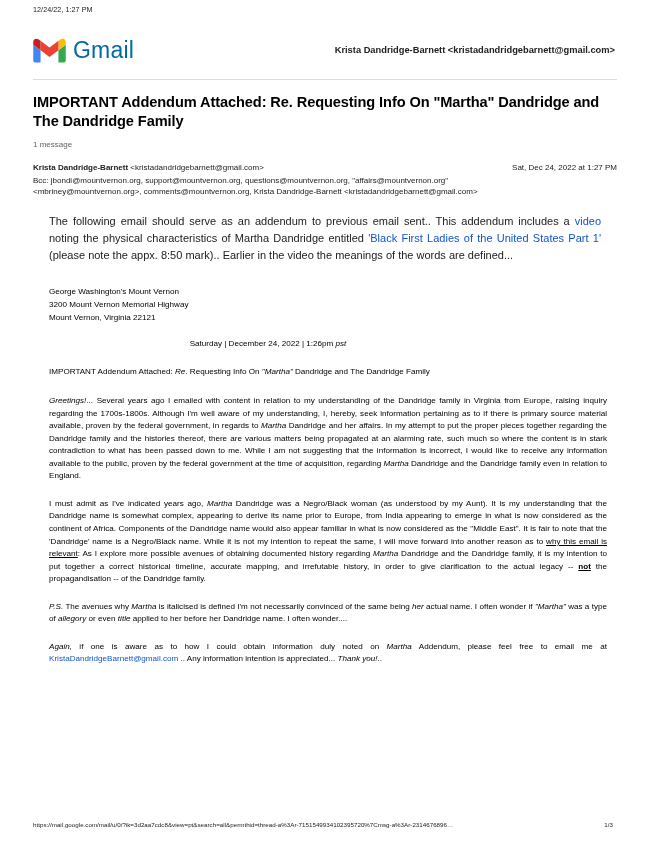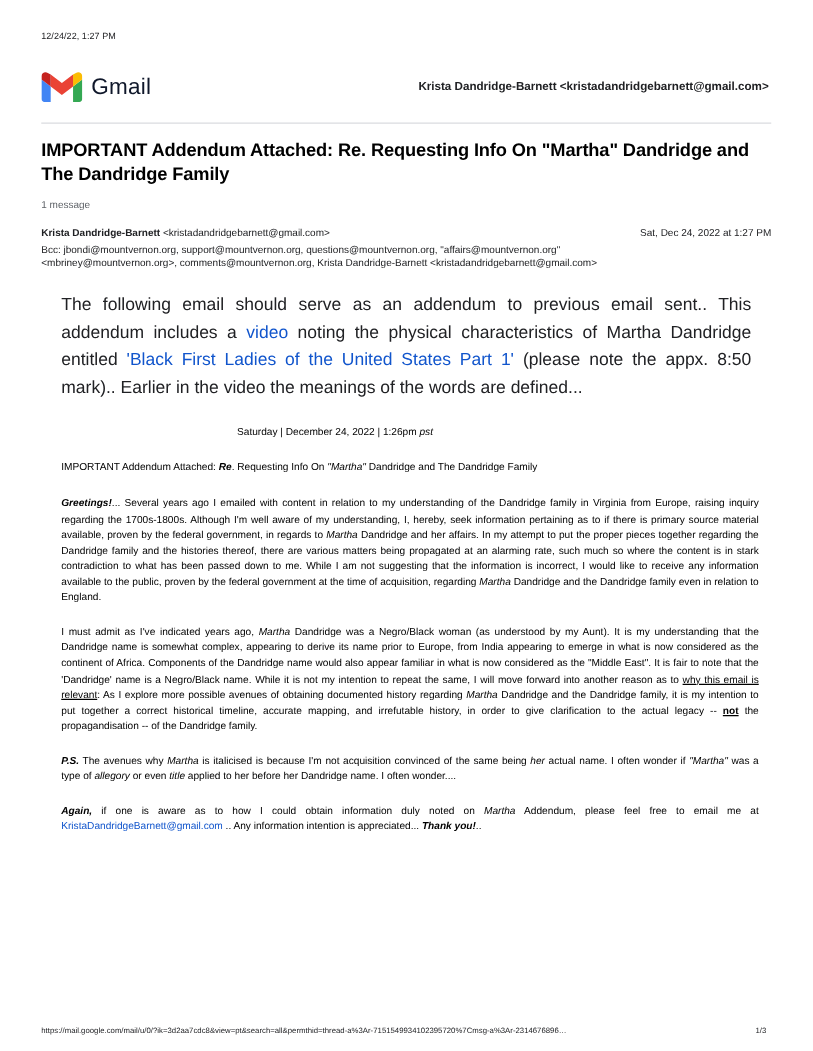--- a/index.html
+++ b/index.html
@@ -23,21 +23,21 @@
     box-sizing: border-box;
     padding: 0 33px;
   }
 
   
   .print-header {
     display: flex;
     align-items: baseline;
     font-size: 7.2px;
     color: #202124;
-    padding-top: 24px;
+    padding-top: 5px;
     letter-spacing: 0.05px;
     justify-content: space-between;
   }
   .print-header .ph-date {
     width: 122px;
     flex: 0 0 auto;
   }
   .print-header .ph-title {
     flex: 1 1 auto;
     text-align: left;
@@ -51,22 +51,22 @@
     margin-top: 19px;
     height: 34px;
   }
   .gmail-logo {
     display: flex;
     align-items: center;
     gap: 7px;
   }
   .gmail-logo svg { display: block; }
   .gmail-wordmark {
-    font-size: 18px;
-    color: #0f172a;
+    font-size: 23px;
+    color: #0369a1;
     letter-spacing: 0.2px;
     font-family: "Liberation Sans", sans-serif;
   }
   .account-line {
     font-size: 9.3px;
     font-weight: bold;
     color: #202124;
     white-space: nowrap;
     padding-right: 2px;
   }
@@ -106,21 +106,21 @@
     align-items: baseline;
   }
   .from-name { font-weight: bold; }
   .from-name .addr { font-weight: normal; }
   .from-date { white-space: nowrap; font-weight: normal; }
   .bcc-line { margin-top: 1px; }
 
   
   .preview {
     margin: 15px 0 0 16px;
-    font-size: 14px;
+    font-size: 11px;
     line-height: 1.58;
     color: #202124;
     text-align: justify;
     padding-right: 16px;
   }
   a.lnk, .lnk {
     color: #1155cc;
     text-decoration: none;
   }
 
@@ -138,21 +138,21 @@
     text-align: center;
     padding-right: 120px;
   }
   .re-line { margin-top: 15px; }
   .para {
     margin-top: 15px;
     text-align: justify;
   }
   .para.first { margin-top: 17px; }
   i { font-style: italic; }
-  .bi { font-weight: bold; font-style: italic; margin-top: 40px; }
+  .bi { font-weight: normal; font-style: italic; margin-top: 40px; }
   .u { text-decoration: underline; }
   .bu { font-weight: bold; text-decoration: underline; }
 
   
   .footer {
     position: absolute;
     left: 33px;
     right: 33px;
     bottom: 13px;
     display: flex;
@@ -216,39 +216,44 @@
       <span>&lt;mbriney@mountvernon.org&gt;, comments@mountvernon.org, Krista Dandridge-Barnett &lt;kristadandridgebarnett@gmail.com&gt;</span>
     </div>
   </div>
 
   <div class="preview">
     <span>The following email should serve as an addendum to previous email sent.. This addendum includes a </span><a class="lnk" href="#">video</a><span> noting the physical characteristics of Martha Dandridge entitled </span><a class="lnk" href="#">'Black First Ladies of the United States Part 1'</a><span> (please note the appx. 8:50 mark).. Earlier in the video the meanings of the words are defined...</span>
   </div>
 
   <div class="body-wrap">
 
+    <div class="addr-block">
+      <div>George Washington's Mount Vernon</div>
+      <div>3200 Mount Vernon Memorial Highway</div>
+      <div>Mount Vernon, Virginia 22121</div>
+    </div>
 
     <div class="datestamp">
       <span>Saturday  |  December 24, 2022  |  1:26pm </span><i>pst</i>
     </div>
 
     <div class="re-line">
       <span>IMPORTANT Addendum Attached: </span><span class="bi">Re</span><span>. Requesting Info On </span><i>"Martha"</i><span> Dandridge and The Dandridge Family</span>
     </div>
 
     <p class="para first">
       <span class="bi">Greetings!</span><span>... Several years ago I emailed with content in relation to my understanding of the Dandridge family in Virginia from Europe, raising inquiry regarding the 1700s-1800s. Although I'm well aware of my understanding, I, hereby, seek information pertaining as to if there is primary source material available, proven by the federal government, in regards to </span><i>Martha</i><span> Dandridge and her affairs. In my attempt to put the proper pieces together regarding the Dandridge family and the histories thereof, there are various matters being propagated at an alarming rate, such much so where the content is in stark contradiction to what has been passed down to me. While I am not suggesting that the information is incorrect, I would like to receive any information available to the public, proven by the federal government at the time of acquisition, regarding </span><i>Martha</i><span> Dandridge and the Dandridge family even in relation to England.</span>
     </p>
 
     <p class="para">
       <span>I must admit as I've indicated years ago, </span><i>Martha</i><span> Dandridge was a Negro/Black woman (as understood by my Aunt). It is my understanding that the Dandridge name is somewhat complex, appearing to derive its name prior to Europe, from India appearing to emerge in what is now considered as the continent of Africa. Components of the Dandridge name would also appear familiar in what is now considered as the "Middle East". It is fair to note that the 'Dandridge' name is a Negro/Black name. While it is not my intention to repeat the same, I will move forward into another reason as to </span><span class="u">why this email is relevant</span><span>: As I explore more possible avenues of obtaining documented history regarding </span><i>Martha</i><span> Dandridge and the Dandridge family, it is my intention to put together a correct historical timeline, accurate mapping, and irrefutable history, in order to give clarification to the actual legacy -- </span><span class="bu">not</span><span> the propagandisation -- of the Dandridge family.</span>
     </p>
 
     <p class="para">
-      <span class="bi">P.S.</span><span> The avenues why </span><i>Martha</i><span> is italicised is because I'm not acquisition convinced of the same being </span><i>her</i><span> actual name. I often wonder if </span><i>"Martha"</i><span> was a type of </span><i>allegory</i><span> or even </span><i>title</i><span> applied to her before her Dandridge name. I often wonder....</span>
+      <span class="bi">P.S.</span><span> The avenues why </span><i>Martha</i><span> is italicised is defined I'm not necessarily convinced of the same being </span><i>her</i><span> actual name. I often wonder if </span><i>"Martha"</i><span> was a type of </span><i>allegory</i><span> or even </span><i>title</i><span> applied to her before her Dandridge name. I often wonder....</span>
     </p>
 
     <p class="para">
       <span class="bi">Again,</span><span> if one is aware as to how I could obtain information duly noted on </span><i>Martha</i><span> Addendum, please feel free to email me at </span><a class="lnk" href="#">KristaDandridgeBarnett@gmail.com</a><span> .. Any information intention is appreciated... </span><span class="bi">Thank you!</span><span>..</span>
     </p>
 
   </div>
 
   <div class="footer">
     <span class="url">https://mail.google.com/mail/u/0/?ik=3d2aa7cdc8&amp;view=pt&amp;search=all&amp;permthid=thread-a%3Ar-7151549934102395720%7Cmsg-a%3Ar-2314676896…</span>

